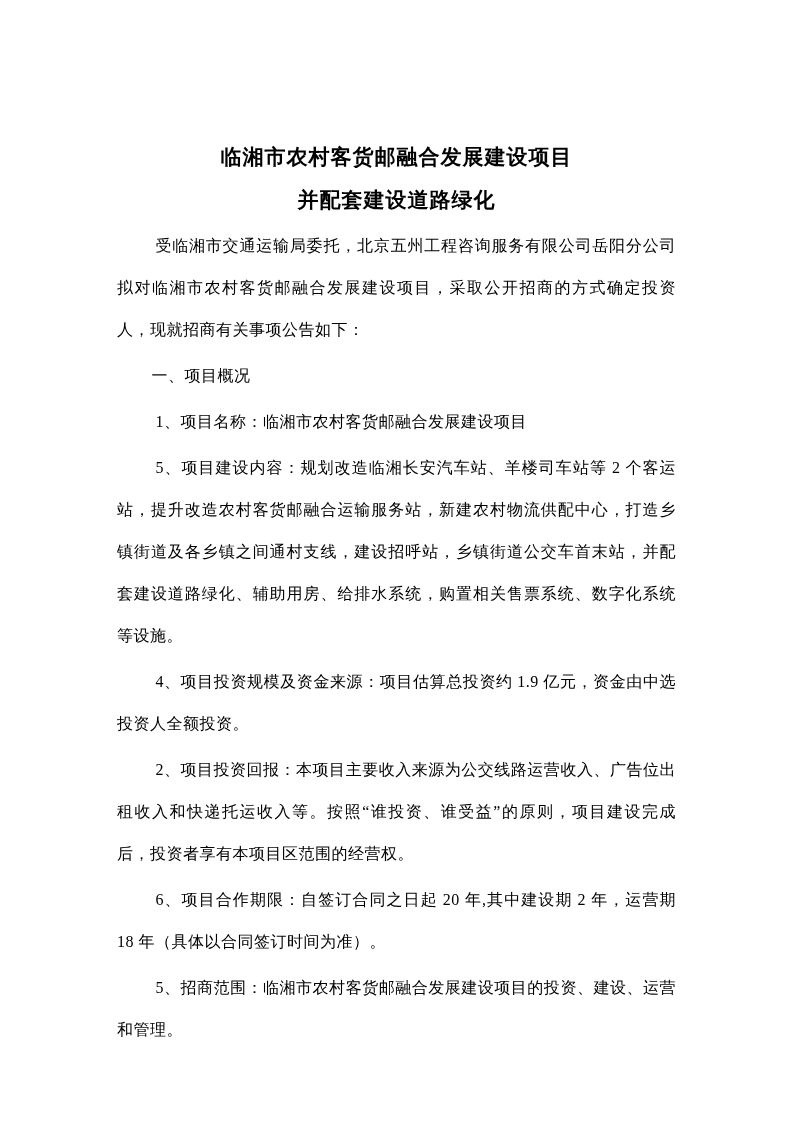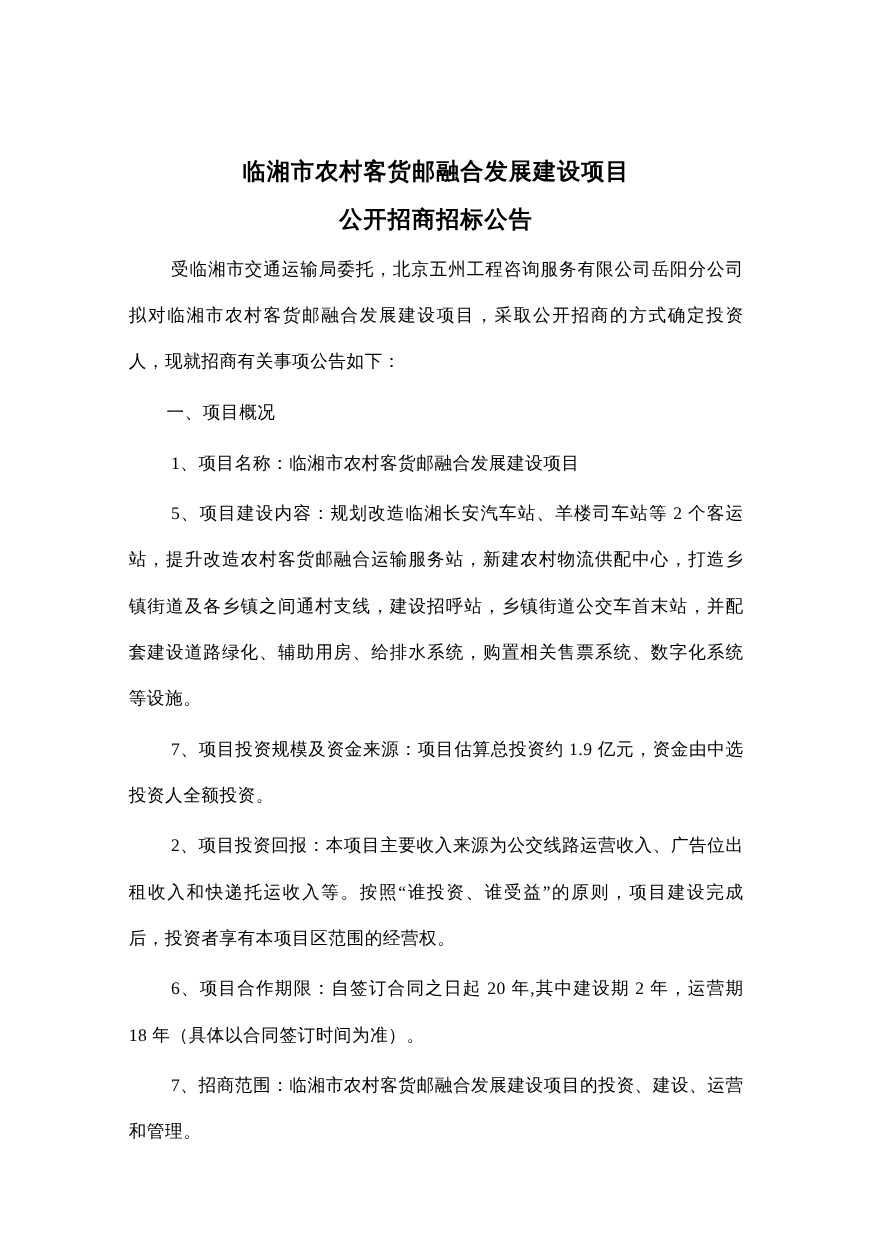--- a/index.html
+++ b/index.html
@@ -49,26 +49,26 @@
     text-indent: 2.4em;
     letter-spacing: 0.5px;
   }
 </style>
 </head>
 <body>
 
 <div class="page">
   <h1 class="doc-title">
     <span class="title-line">临湘市农村客货邮融合发展建设项目</span>
-    <span class="title-line">公开招商招标公告</span>
+    <span class="title-line">并配套建设道路绿化</span>
   </h1>
 
   <p class="body-para">受临湘市交通运输局委托，北京五州工程咨询服务有限公司岳阳分公司拟对临湘市农村客货邮融合发展建设项目，采取公开招商的方式确定投资人，现就招商有关事项公告如下：</p>
 
   <h2 class="section-heading">一、项目概况</h2>
 
   <p class="body-para">1、项目名称：临湘市农村客货邮融合发展建设项目</p>
   <p class="body-para">5、项目建设内容：规划改造临湘长安汽车站、羊楼司车站等 2 个客运站，提升改造农村客货邮融合运输服务站，新建农村物流供配中心，打造乡镇街道及各乡镇之间通村支线，建设招呼站，乡镇街道公交车首末站，并配套建设道路绿化、辅助用房、给排水系统，购置相关售票系统、数字化系统等设施。</p>
-  <p class="body-para">7、项目投资规模及资金来源：项目估算总投资约 1.9 亿元，资金由中选投资人全额投资。</p>
+  <p class="body-para">4、项目投资规模及资金来源：项目估算总投资约 1.9 亿元，资金由中选投资人全额投资。</p>
   <p class="body-para">2、项目投资回报：本项目主要收入来源为公交线路运营收入、广告位出租收入和快递托运收入等。按照“谁投资、谁受益”的原则，项目建设完成后，投资者享有本项目区范围的经营权。</p>
   <p class="body-para">6、项目合作期限：自签订合同之日起 20 年,其中建设期 2 年，运营期 18 年（具体以合同签订时间为准）。</p>
-  <p class="body-para">7、招商范围：临湘市农村客货邮融合发展建设项目的投资、建设、运营和管理。</p>
+  <p class="body-para">5、招商范围：临湘市农村客货邮融合发展建设项目的投资、建设、运营和管理。</p>
 </div>
 
 </body></html>

